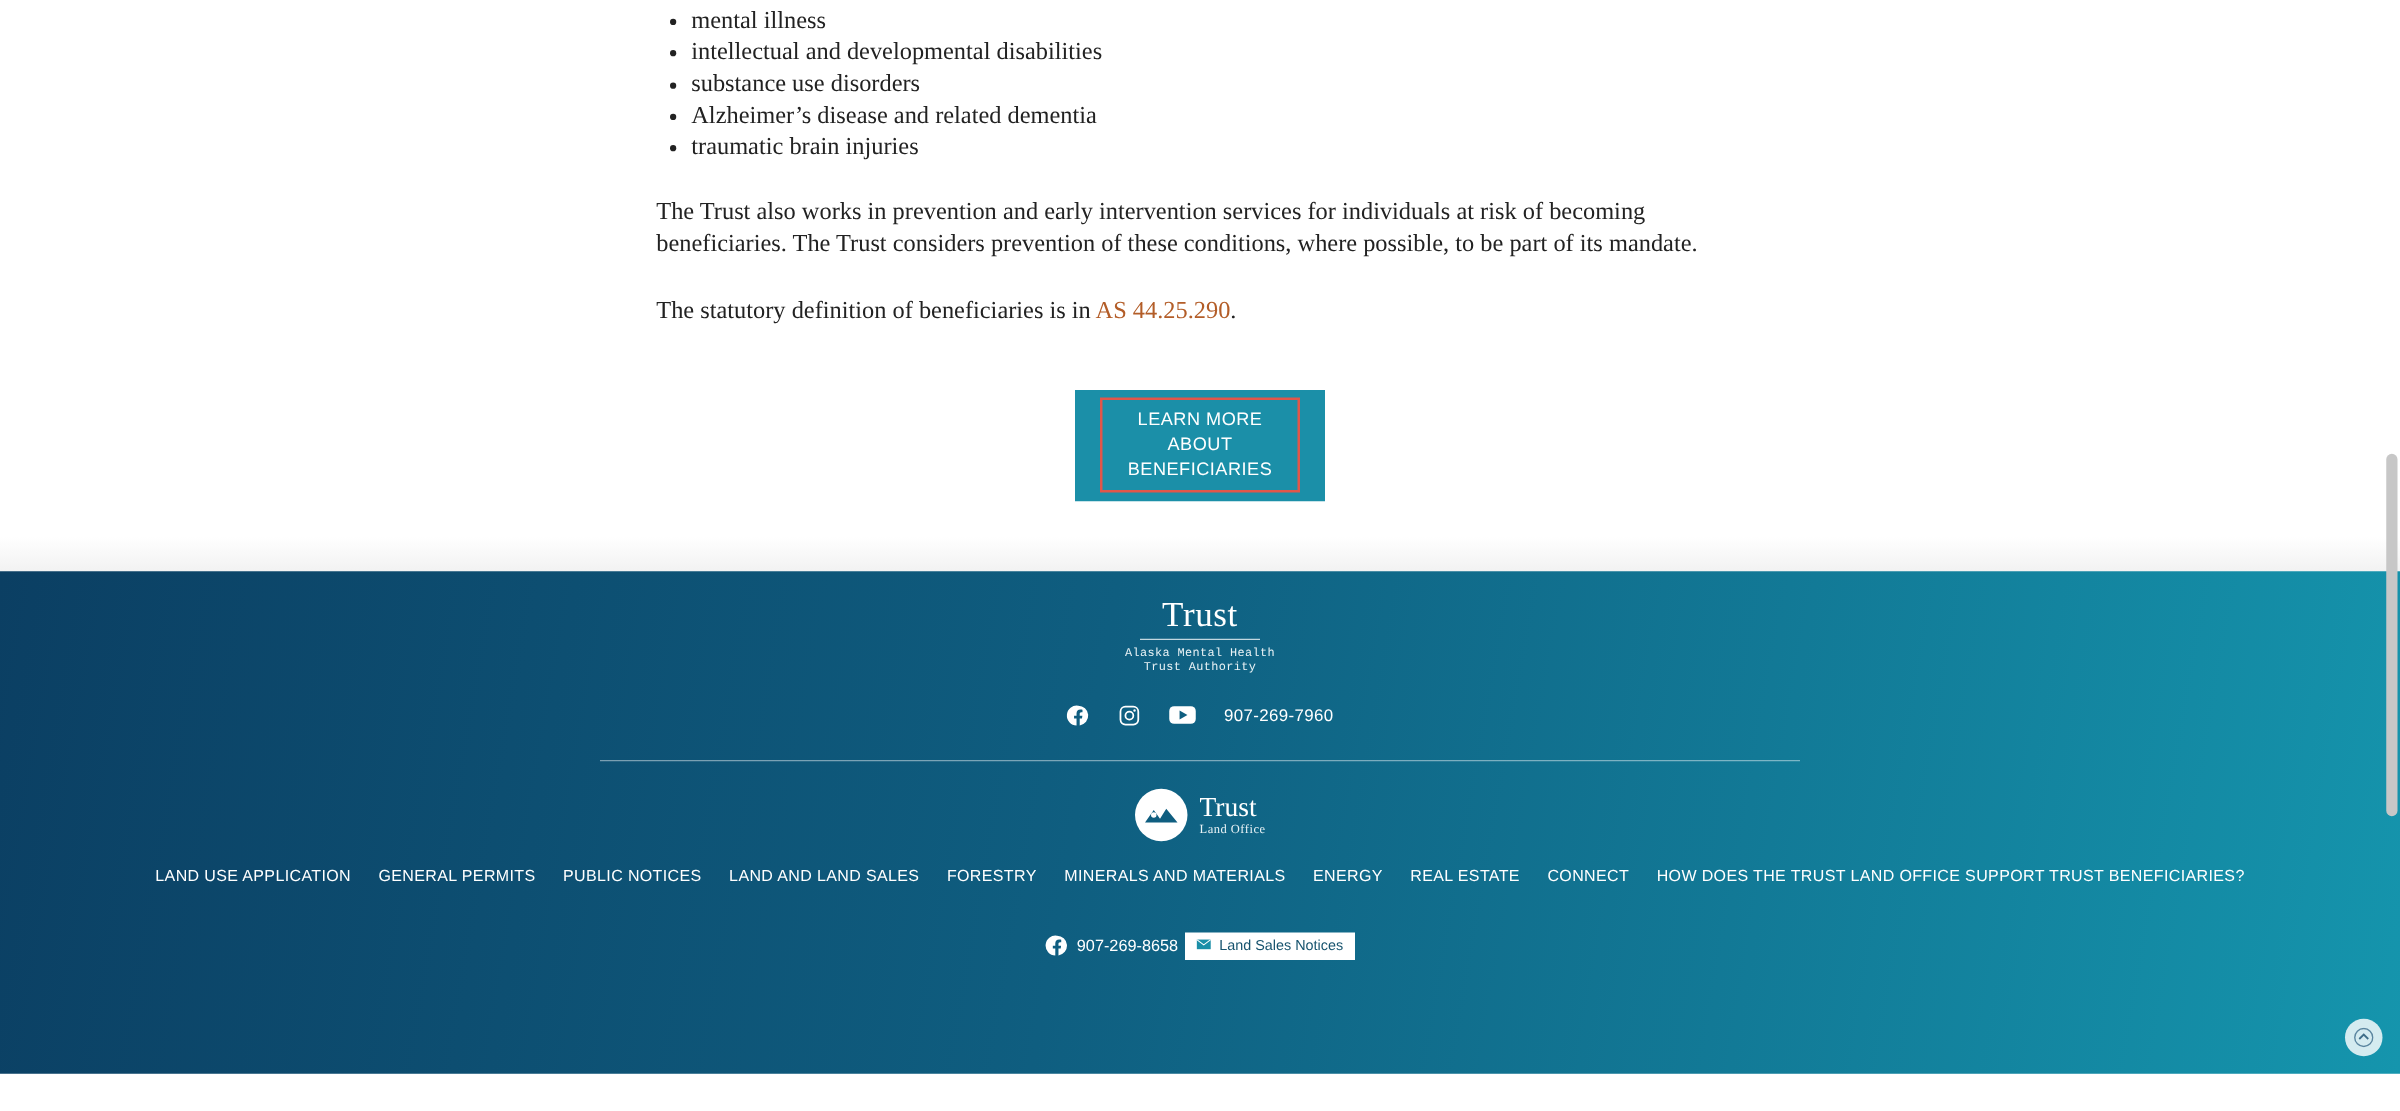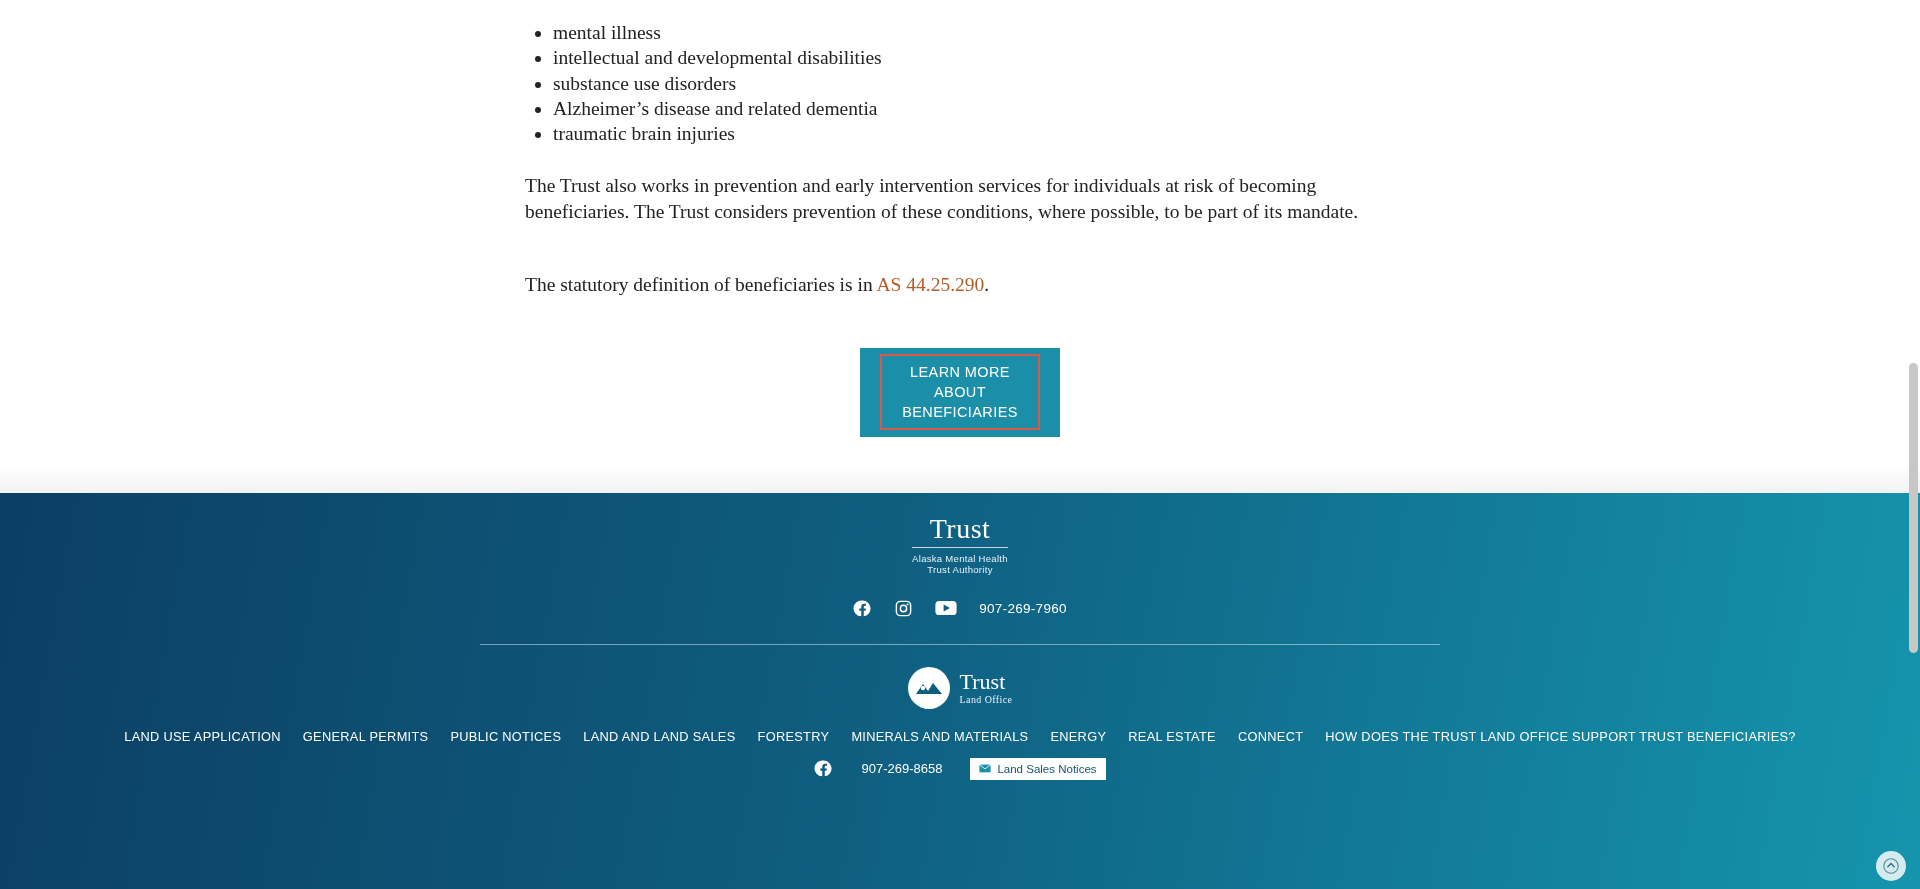--- a/index.html
+++ b/index.html
@@ -14,21 +14,21 @@
   }
   .page {
     position: relative;
     width: 1920px;
     height: 889px;
     background: #ffffff;
   }
 
   
   .content {
-    padding-top: 20px;
+    padding-top: 4px;
     width: 1920px;
   }
   .content-inner {
     width: 870px;
     margin: 0 auto;
     font-family: "Liberation Serif", serif;
     color: #1a1a1a;
   }
   ul.bullets {
     margin: 0 0 0 0;
@@ -39,21 +39,21 @@
     font-size: 19.5px;
     line-height: 25.3px;
     color: #222222;
   }
   p.para {
     font-size: 19.5px;
     line-height: 25.5px;
     color: #222222;
     margin: 27px 0 0 0;
   }
-  p.para.second { margin-top: 48px; }
+  p.para.second { margin-top: 28px; }
   a.inline-link {
     color: #b35d28;
     text-decoration: none;
   }
 
   
   .cta-wrap {
     width: 1920px;
     display: flex;
     justify-content: center;
@@ -111,21 +111,21 @@
     font-size: 28px;
     letter-spacing: 0.5px;
   }
   .logo-main .logo-rule {
     width: 96px;
     height: 1px;
     background: rgba(255,255,255,0.75);
     margin: 4px auto 5px auto;
   }
   .logo-main .logo-sub {
-    font-family: Liberation Sans, sans-serif;
+    font-family: Liberation Mono, monospace;
     font-size: 9.5px;
     letter-spacing: 0.3px;
     line-height: 11px;
     color: #eaf3f6;
   }
 
   nav.footer-nav {
     margin-top: 20px;
     text-align: center;
   }
@@ -204,25 +204,25 @@
   nav.land-nav a {
     color: #ffffff;
     text-decoration: none;
     font-size: 12.8px;
     letter-spacing: 0.3px;
     margin: 0 11px;
     white-space: nowrap;
   }
 
   .land-contact {
-    margin-top: 14px;
-    display: flex;
-    align-items: center;
-    justify-content: center;
-    gap: 28px;
+    margin-top: 38px;
+    display: flex;
+    align-items: center;
+    justify-content: center;
+    gap: 6px;
   }
   .land-contact .phone {
     font-size: 13px;
     color: #ffffff;
   }
   .notice-btn {
     background: #ffffff;
     color: #16536e;
     font-size: 11.5px;
     padding: 5px 9px;

